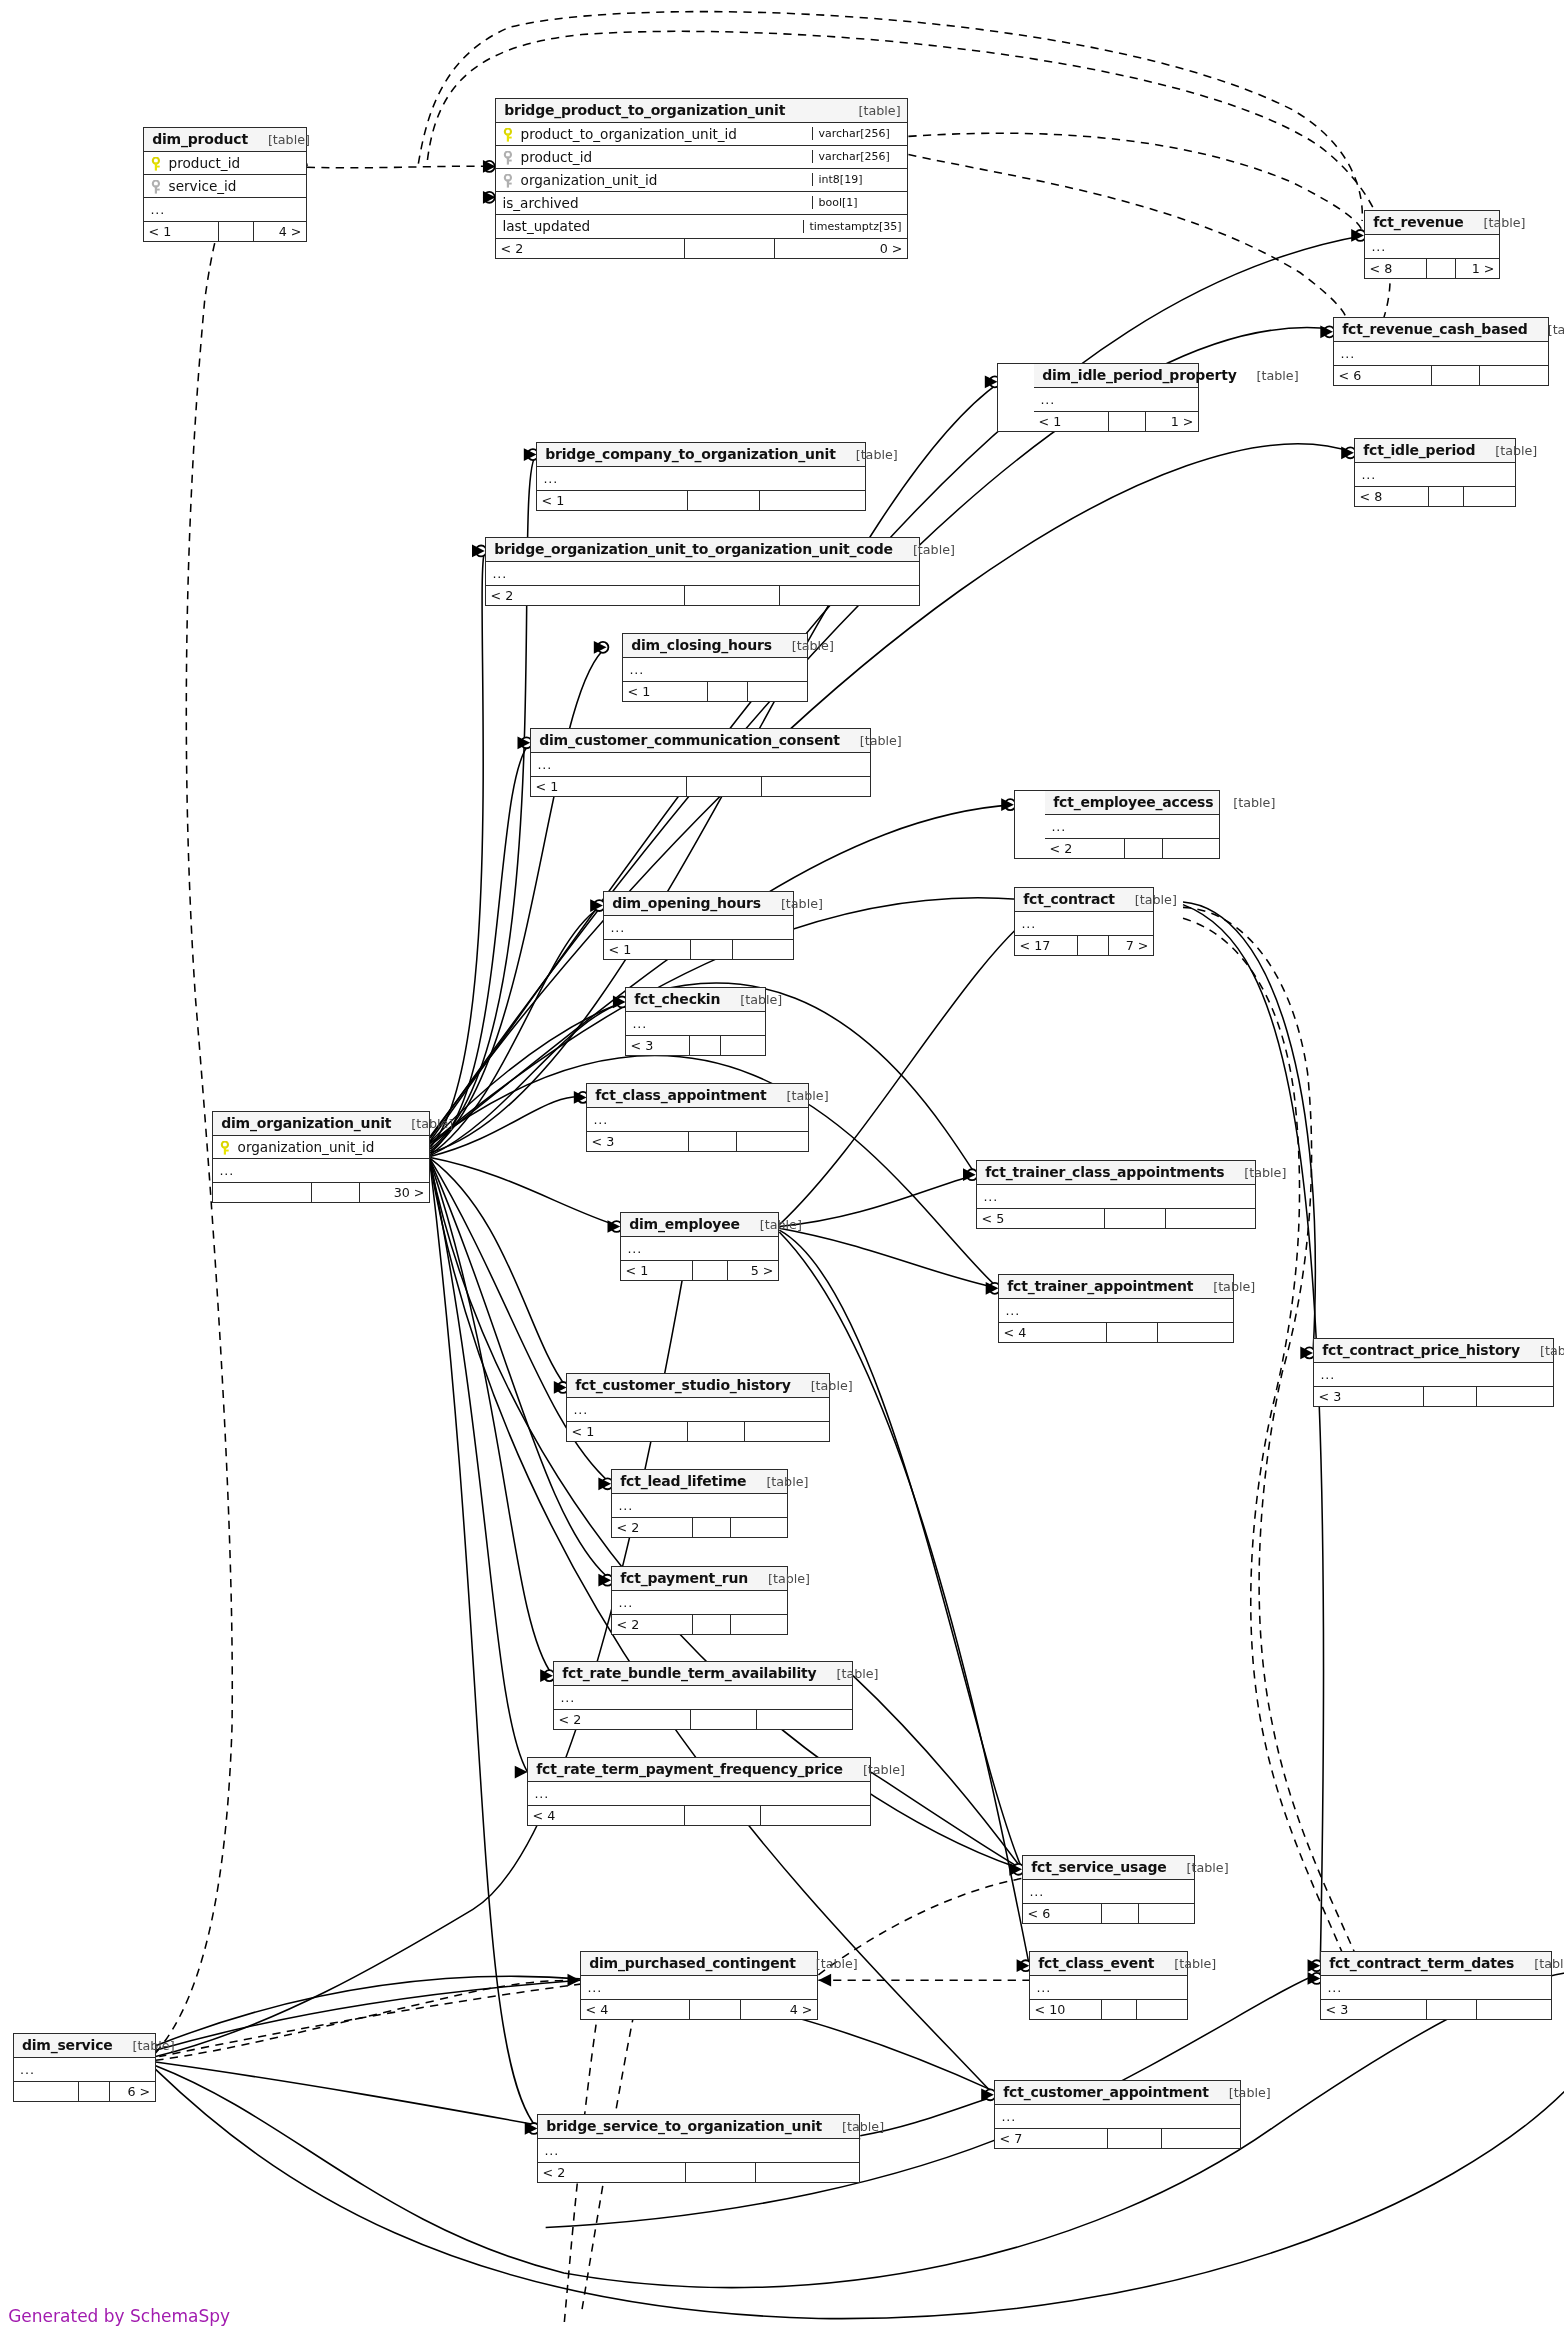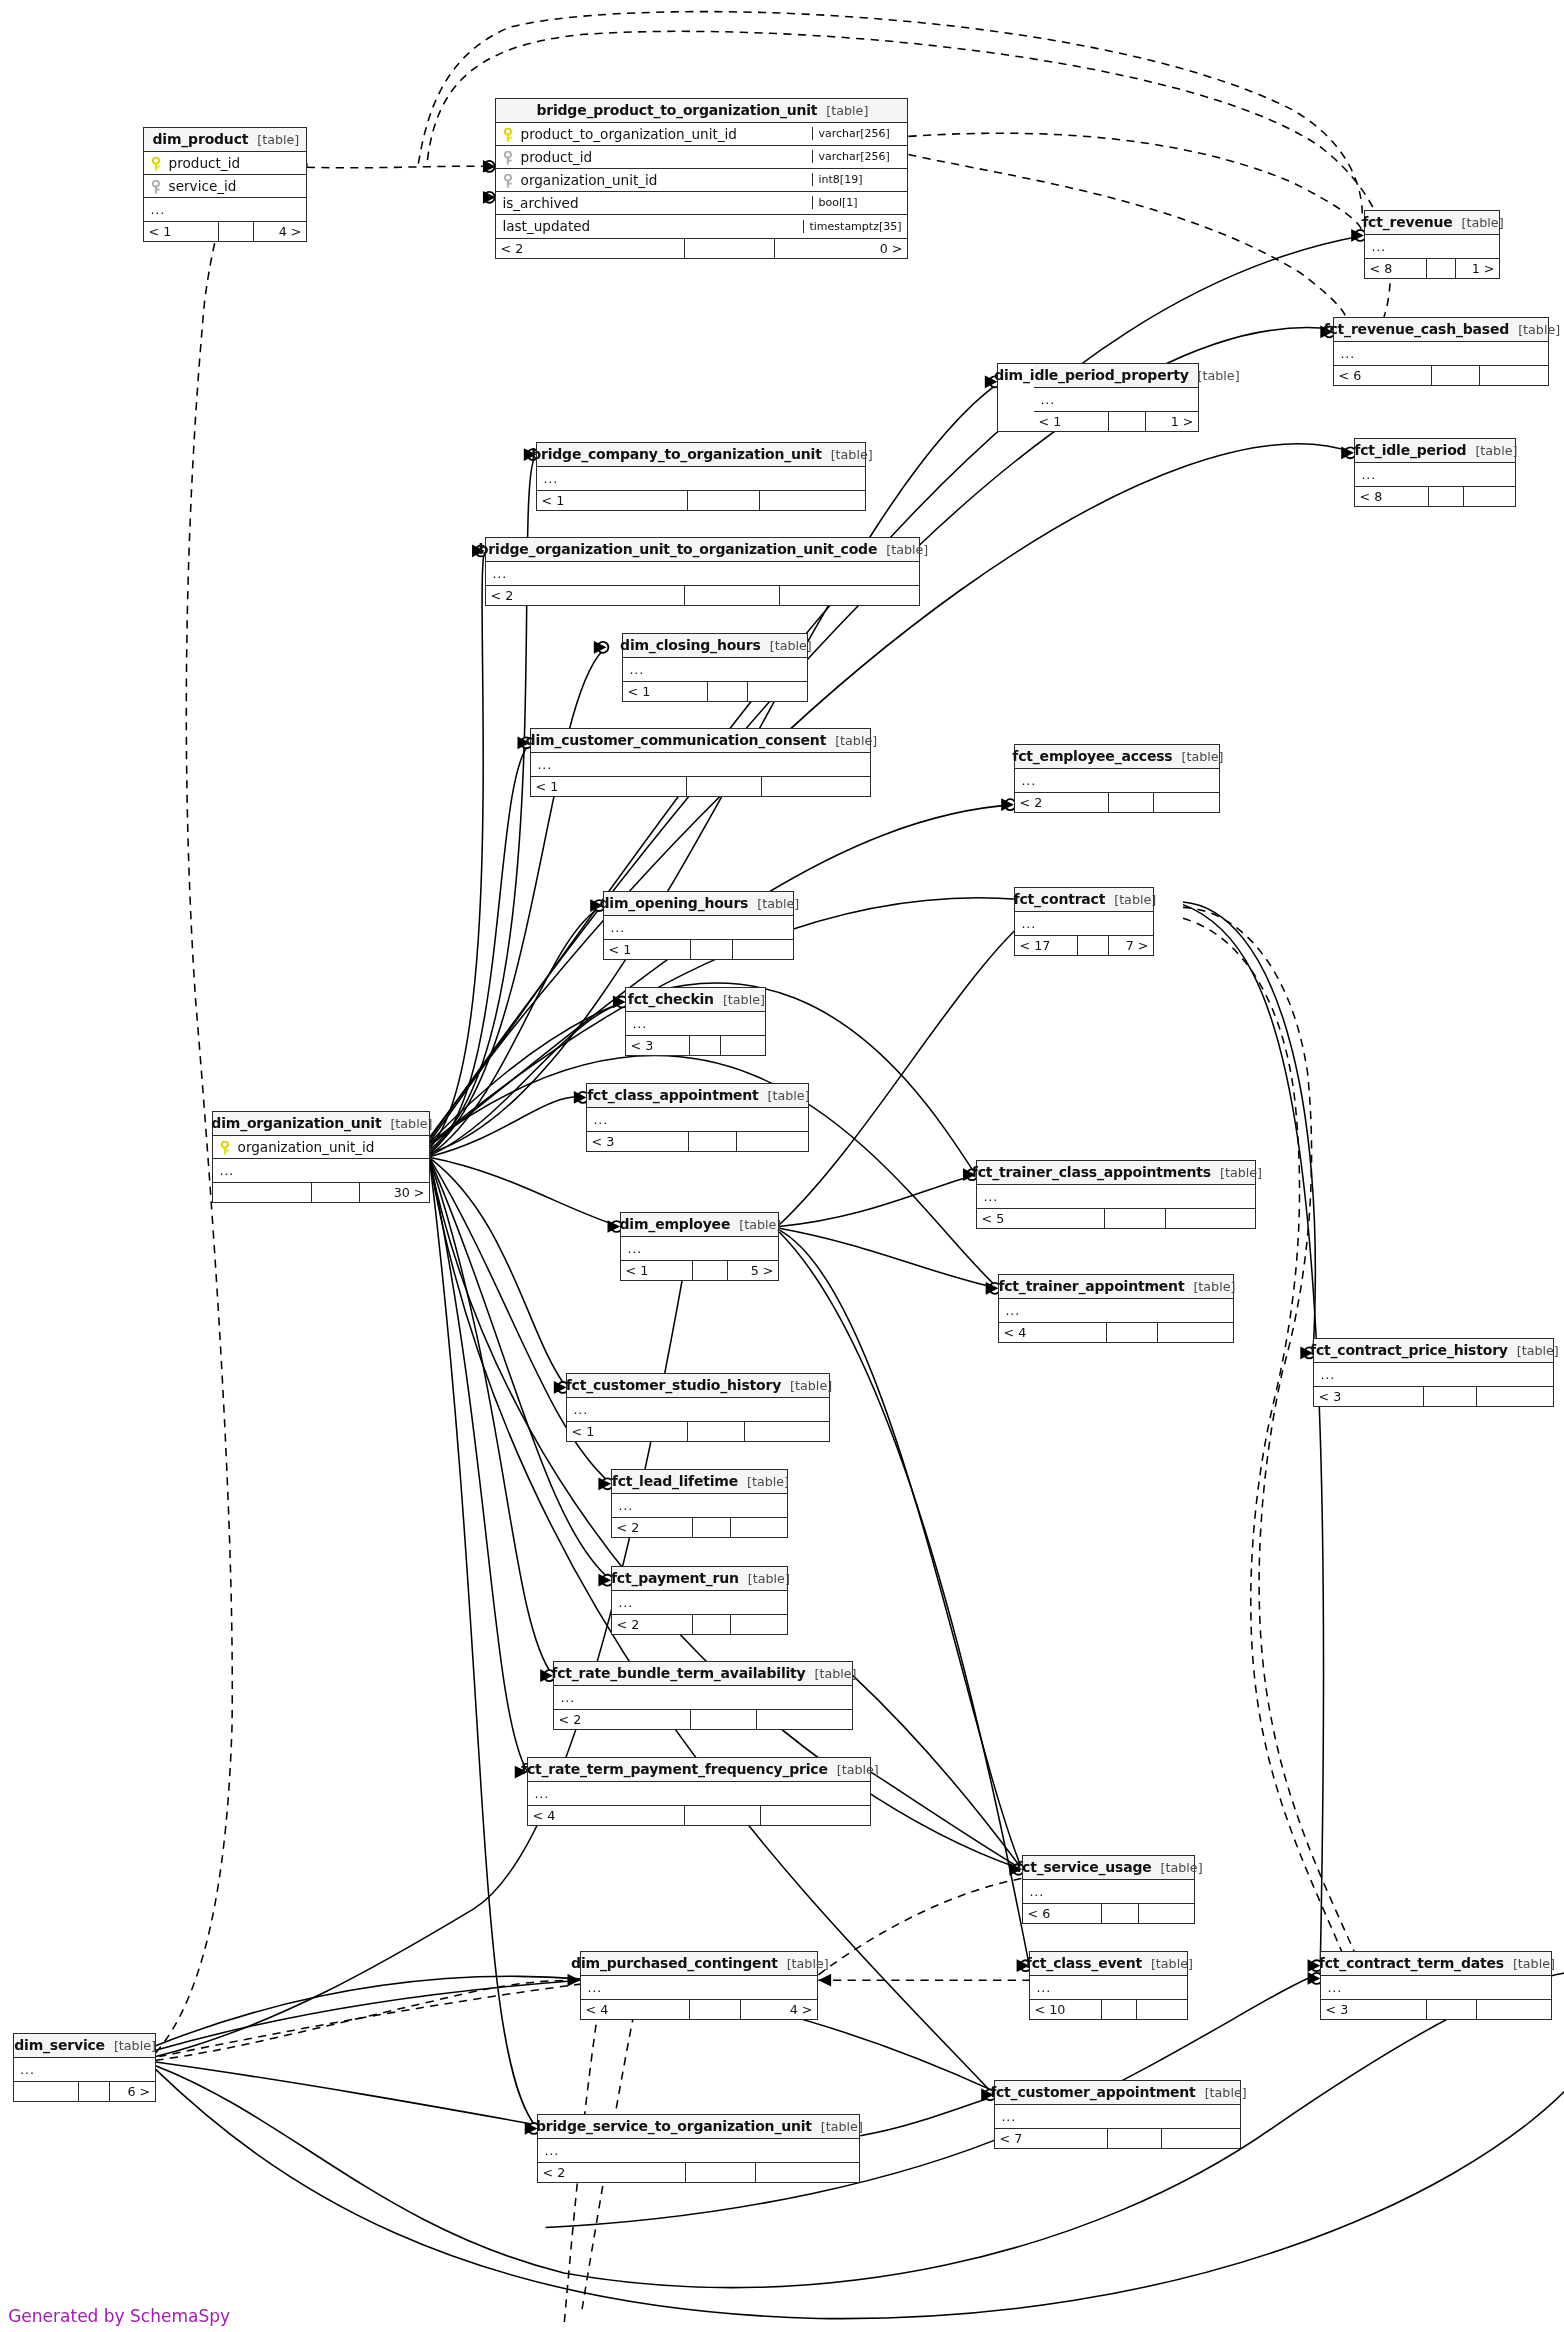--- a/index.html
+++ b/index.html
@@ -32,22 +32,22 @@
     position: absolute;
     box-sizing: border-box;
     border: 1.5px solid #2b2b2b;
     background: #ffffff;
     font-size: 13.6px;
     color: #111111;
   }
   .tbl-title {
     display: flex;
     align-items: baseline;
-    justify-content: center;
-    gap: 9px;
+    justify-content: space-between;
+    gap: 20px;
     background: #f5f5f5;
     border-bottom: 1.5px solid #2b2b2b;
     padding: 2.7px 6.4px 3.6px 8.2px;
     box-sizing: border-box;
     white-space: nowrap;
     line-height: 1.15;
   }
   .tbl-name {
     font-weight: bold;
     font-size: 14px;
@@ -517,21 +517,21 @@
               <span>...</span>
             </span>
           </div>
         </div>
         <div class="footer-row">
           <span class="footer-cell fc-left">&lt; 1</span>
           <span class="footer-cell fc-mid"></span>
           <span class="footer-cell fc-right"></span>
         </div>
       </div>
-      <div class="table-node" style="left: 1014px; top: 744px; width: 206px;">
+      <div class="table-node" style="left: 1014px; top: 790px; width: 206px; padding-left: 30px;">
         <div class="tbl-title">
           <span class="tbl-name">fct_employee_access</span>
           <span class="tbl-kind">[table]</span>
         </div>
         <div class="tbl-rows">
           <div class="tbl-row ellipsis-row">
             <span class="col-main">
               <span>...</span>
             </span>
           </div>

